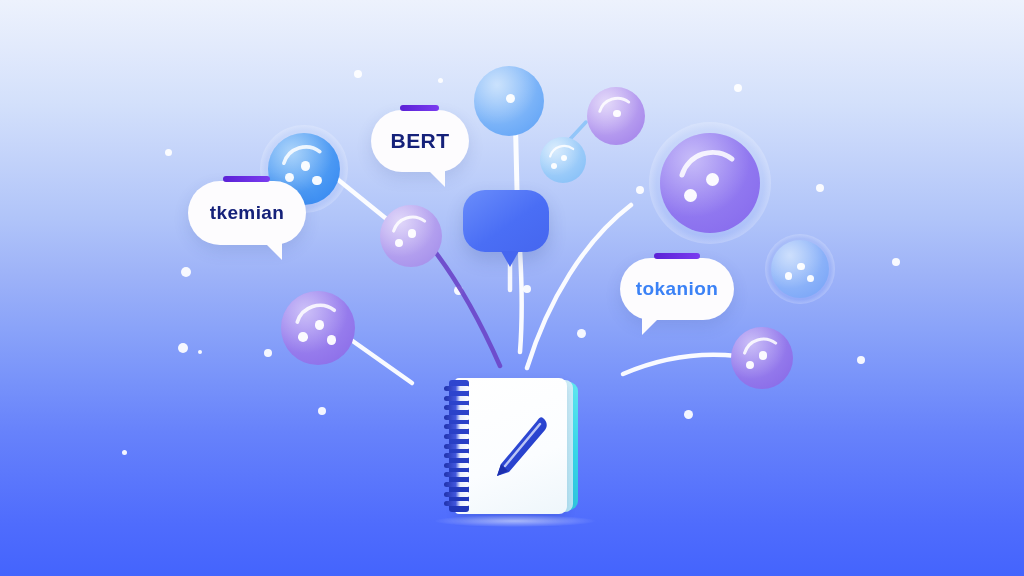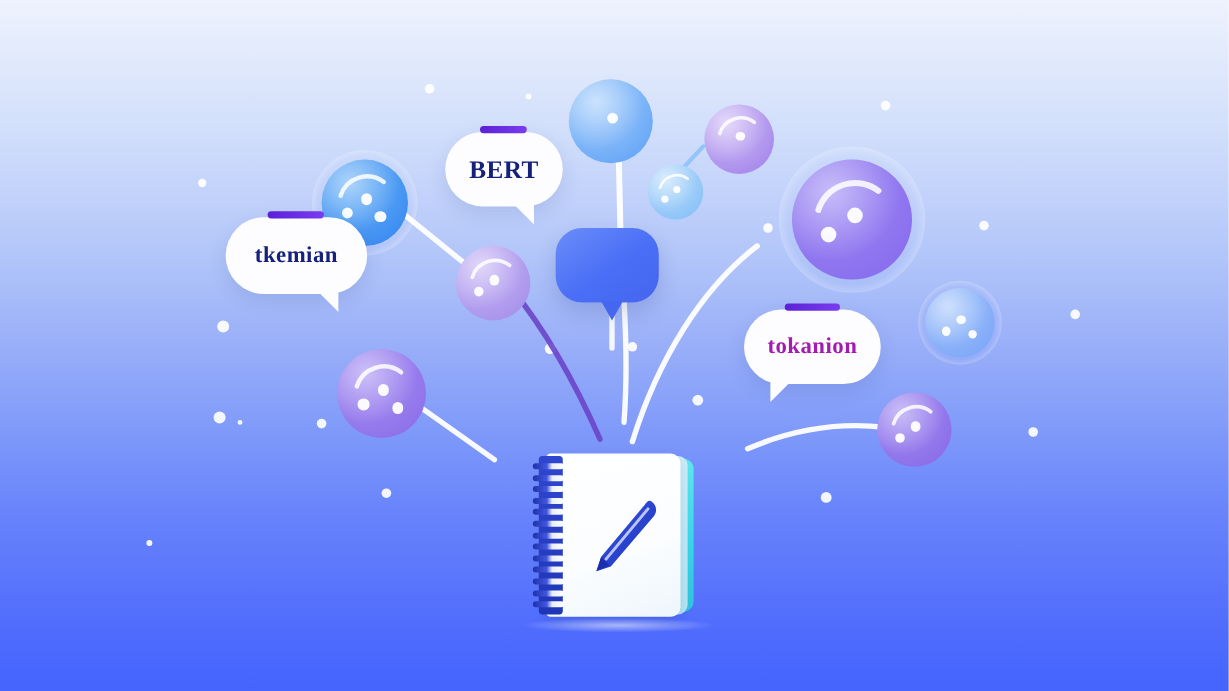--- a/index.html
+++ b/index.html
@@ -50,21 +50,21 @@
     border-radius:34px;
     box-shadow:0 6px 16px rgba(40,60,140,.13);
     display:flex; align-items:center; justify-content:center;
   }
   .bubble .accent {
     position:absolute; top:-5px; height:6px; border-radius:3px;
     background:linear-gradient(90deg,#5b21d6,#7a3cf0);
   }
   .bubble .label {
     color:#15217a; font-weight:bold; letter-spacing:.4px;
-    font-family:Liberation Serif, serif;
+    font-family:Liberation Sans, sans-serif;
     white-space:nowrap;
   }
   .tail { position:absolute; width:0; height:0; }
 
   
   .bluecard {
     position:absolute;
     border-radius:22px;
     background:linear-gradient(145deg,#6a8dfb 0%,#4a6ef5 55%,#4566ef 100%);
     box-shadow:0 8px 18px rgba(30,50,130,.18);
@@ -234,21 +234,21 @@
         <div class="label" style="font-size: 19px; color: rgb(21, 33, 122);">tkemian</div>
         <div class="tail" style="bottom: -15px; right: 24px; border-left: 20px solid transparent; border-top: 20px solid rgb(253, 252, 254);"></div>
       </div>
       <div class="bubble" style="left: 371px; top: 110px; width: 98px; height: 62px; background: rgb(253, 252, 254);">
         <div class="accent" style="left: 29px; width: 39px; background: linear-gradient(90deg, rgb(91, 33, 214), rgb(122, 60, 240));"></div>
         <div class="label" style="font-size: 21px; color: rgb(21, 33, 122);">BERT</div>
         <div class="tail" style="bottom: -15px; right: 24px; border-left: 20px solid transparent; border-top: 20px solid rgb(253, 252, 254);"></div>
       </div>
       <div class="bubble" style="left: 620px; top: 258px; width: 114px; height: 62px; background: rgb(253, 252, 254);">
         <div class="accent" style="left: 34px; width: 46px; background: linear-gradient(90deg, rgb(91, 33, 214), rgb(122, 60, 240));"></div>
-        <div class="label" style="font-size: 19px; color: #a21caf;">tokanion</div>
+        <div class="label" style="font-size: 19px; color: #3b82f6;">tokanion</div>
         <div class="tail" style="bottom: -15px; left: 22px; border-right: 20px solid transparent; border-top: 20px solid rgb(253, 252, 254);"></div>
       </div>
     </div>
 
   <div id="notebook">
     <div id="nb-shadow"></div>
     <div id="nb-backpage"></div>
     <div id="nb-midpage"></div>
     <div id="nb-cover"></div>
     <div id="nb-spine"></div>

